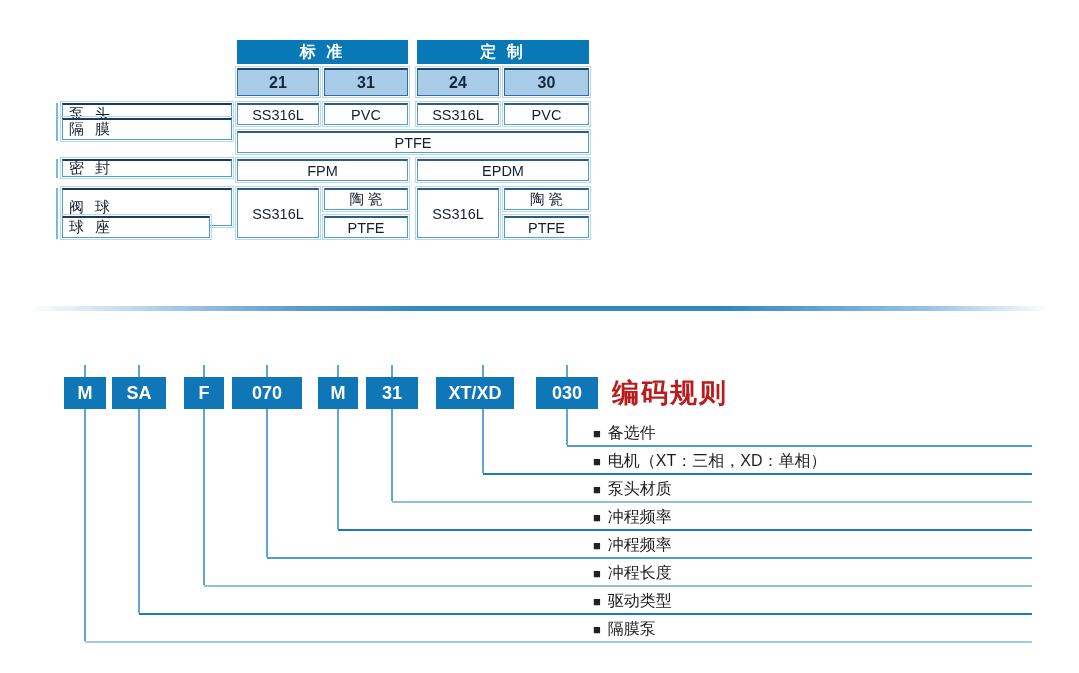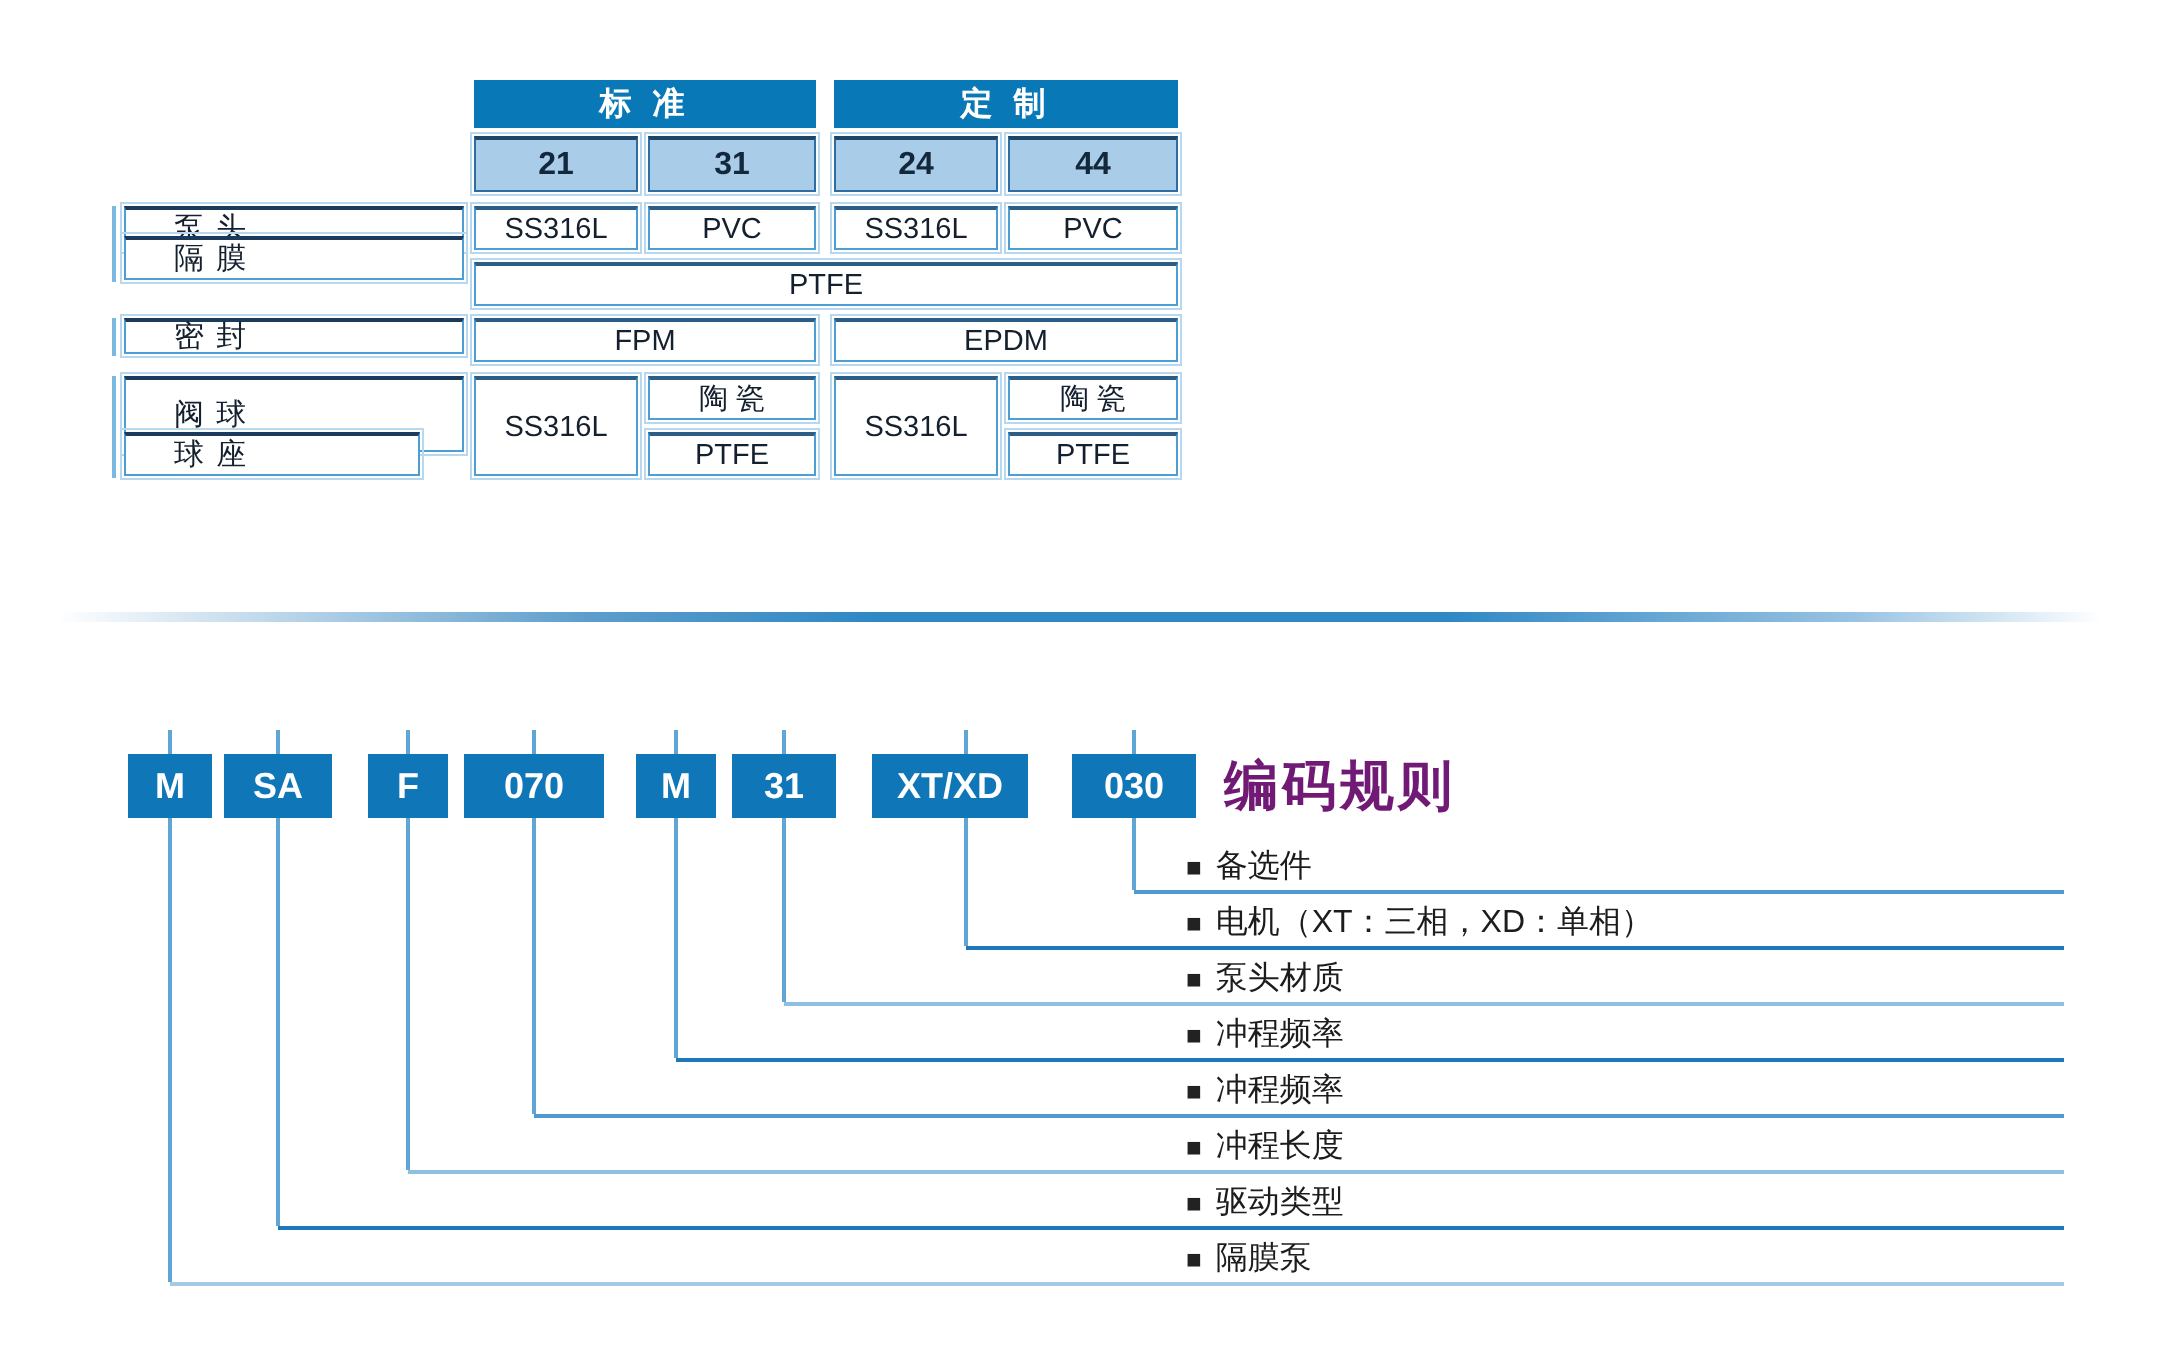--- a/index.html
+++ b/index.html
@@ -18,22 +18,22 @@
   }
   .cell.hdr {
     background:#0878b6; color:#ffffff; font-weight:bold; font-size:16px;
     border:none; outline:none; letter-spacing:3px;
   }
   .cell.code {
     background:#a9cde9; font-weight:bold; font-size:16px; color:#14283c;
     border:1.4px solid #2e6da4; border-top:2.2px solid #1c4668;
   }
   .cell.rowlabel {
-    justify-content:flex-start; padding-left:24px;
-    border-top:2.2px solid #1b3a5c; font-size:15px; letter-spacing:1px;
+    justify-content:flex-start; padding-left:6px;
+    border-top:2.2px solid #1b3a5c; font-size:15px; letter-spacing:1px;font-family:Liberation Mono, monospace;
   }
   .cell.rowlabel::before {
     content:""; position:absolute; left:-7px; top:-2px; bottom:-2px;
     width:2px; background:#7ab8e0;
   }
   
   .divider {
     position:absolute; left:28px; top:306px; width:1023px; height:5px;
     background:linear-gradient(90deg,
       rgba(88,156,208,0) 0%, rgba(64,140,195,0.85) 26%,
@@ -48,42 +48,42 @@
     white-space:nowrap;
   }
   .vline { position:absolute; width:1.5px; top:365px; background:#5fa5d6; z-index:1; }
   .hline { position:absolute; height:2px; background:#3388c8; }
   .hline.dark  { background:#1e78ba; }
   .hline.med   { background:#4f9bd0; }
   .hline.light { background:#8fc0e2; }
   .hline.xlight{ background:#a3c9e5; }
   .coding-title {
     position:absolute; left:612px; top:375px; font-size:27px; font-weight:bold;
-    color:#701a75; letter-spacing:2px; white-space:nowrap;
+    color:#b91c1c; letter-spacing:2px; white-space:nowrap;
   }
   .legend-item {
     position:absolute; left:593px; height:20px; z-index:2;
     display:flex; align-items:center; font-size:16px; color:#1c1c1c;
     white-space:nowrap; background:transparent;
   }
   .legend-item .bullet { font-size:13px; color:#222222; margin-right:7px; }
 </style>
 </head>
 <body>
 
 <div class="page">
 
   <section>
     <div class="cell hdr" style="left:237px;top:40px;width:171px;height:24px">标 准</div>
     <div class="cell hdr" style="left:417px;top:40px;width:172px;height:24px">定 制</div>
 
     <div class="cell code" style="left:237px;top:68px;width:82px;height:28px">21</div>
     <div class="cell code" style="left:324px;top:68px;width:84px;height:28px">31</div>
     <div class="cell code" style="left:417px;top:68px;width:82px;height:28px">24</div>
-    <div class="cell code" style="left:504px;top:68px;width:85px;height:28px">44</div>
+    <div class="cell code" style="left:504px;top:68px;width:85px;height:28px">30</div>
 
     <div class="cell rowlabel" style="left:62px;top:103px;width:170px;height:22px">泵 头</div>
     <div class="cell" style="left:237px;top:103px;width:82px;height:22px">SS316L</div>
     <div class="cell" style="left:324px;top:103px;width:84px;height:22px">PVC</div>
     <div class="cell" style="left:417px;top:103px;width:82px;height:22px">SS316L</div>
     <div class="cell" style="left:504px;top:103px;width:85px;height:22px">PVC</div>
 
     <div class="cell rowlabel" style="left:62px;top:118px;width:170px;height:22px">隔 膜</div>
     <div class="cell" style="left:237px;top:131px;width:352px;height:22px">PTFE</div>
 

